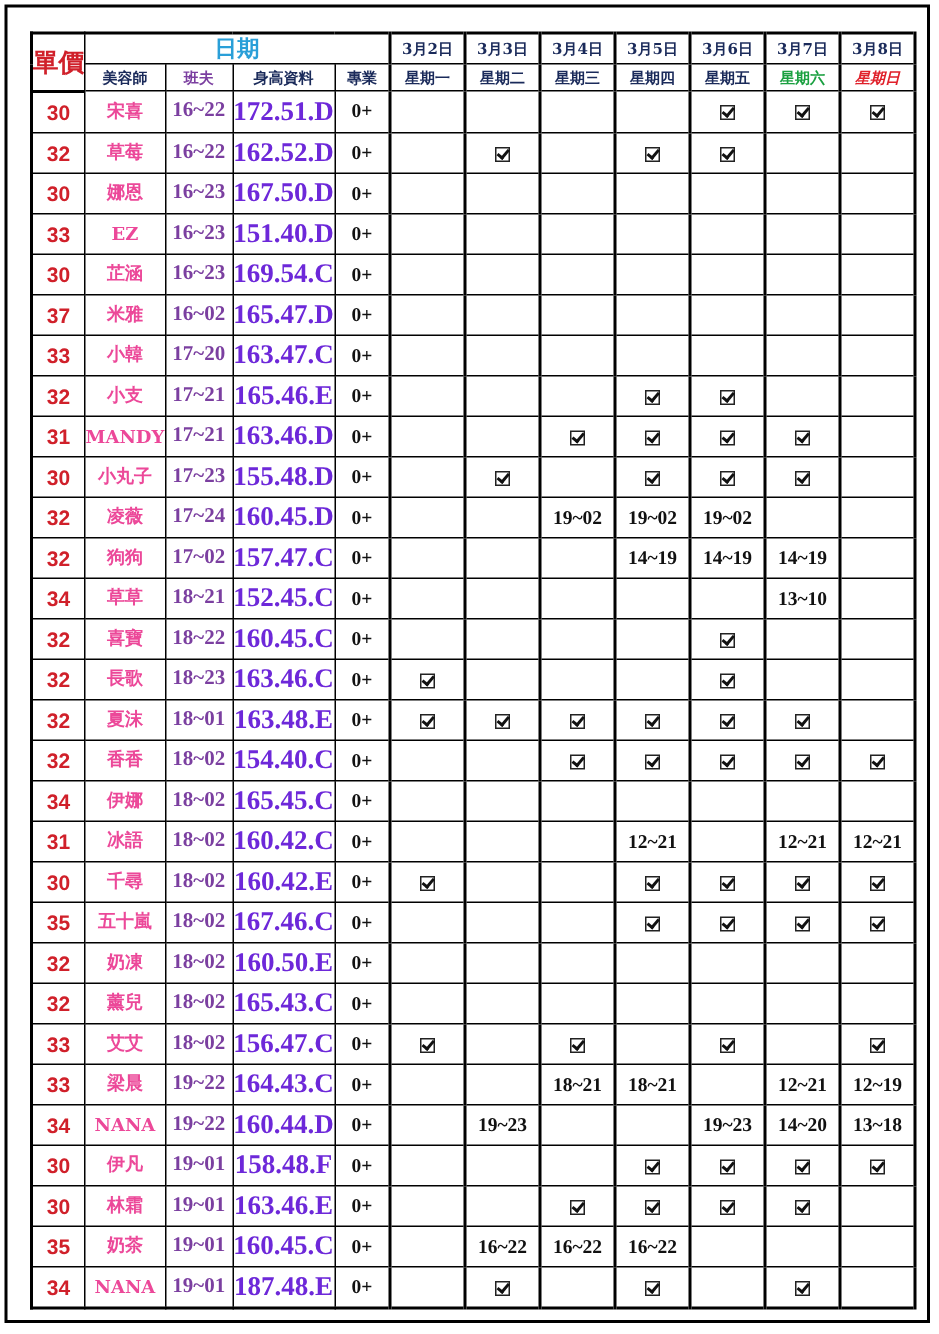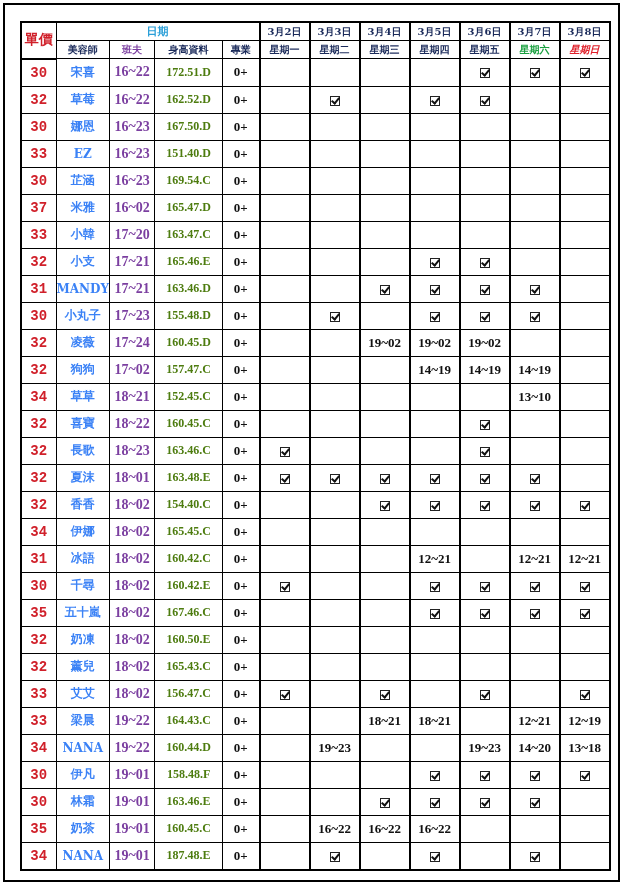--- a/index.html
+++ b/index.html
@@ -9,29 +9,29 @@
            border: 2px solid #000; box-sizing: border-box; }
   table.sched { position: absolute; left: 20px; top: 21px; border-collapse: collapse;
                 table-layout: fixed; }
   table.sched td, table.sched th { border: 1px solid #000; padding: 0; text-align: center;
                 vertical-align: middle; overflow: hidden; white-space: nowrap; }
   table.sched { border: 2px solid #000; }
   th { font-weight: bold; font-size: 10px; color: #1a2a5a; }
   .hdr1 th { height: 17px; }
   .hdr2 th { height: 17px; border-bottom: 2px solid #000; }
   td { height: 26px; font-weight: bold; }
-  .price { color: #d0202a; font-size: 14px; font-family: Liberation Mono, monospace; }
-  .name { color: #3b82f6; font-size: 12px; }
+  .price { color: #d0202a; font-size: 14px; font-family: Liberation Sans, sans-serif; }
+  .name { color: #ec4899; font-size: 12px; }
   .shift { color: #7b3fa0; font-size: 14px; font-family: "Liberation Serif", serif; }
-  .height { color: #4d7c0f; font-size: 12px; font-family: "Liberation Serif", serif; }
+  .height { color: #6d28d9; font-size: 18px; font-family: "Liberation Serif", serif; }
   .exp { color: #111; font-size: 13px; font-family: "Liberation Serif", serif; }
   .day { font-size: 13px; color: #111; font-family: "Liberation Serif", serif; }
   .daycol { border-left: 2px solid #000 !important; border-right: 2px solid #000 !important; }
-  .price-hdr { color: #d0202a; font-size: 14px; }
-  .date-span { color: #2a9fd8; font-size: 11px; }
+  .price-hdr { color: #d0202a; font-size: 17px; }
+  .date-span { color: #2a9fd8; font-size: 15px; }
   .shift-hdr { color: #7b3fa0; }
   .sat { color: #1aa040; }
   .sun { color: #e0202a; font-style: italic; }
   .chk { display: inline-block; width: 10px; height: 10px; border: 1.5px solid #222;
          position: relative; box-sizing: border-box; vertical-align: middle; }
   .chk::after { content: ""; position: absolute; left: 2px; top: -1px; width: 3px; height: 6px;
          border-right: 2px solid #111; border-bottom: 2px solid #111; transform: rotate(40deg); }
 </style>
 </head>
 <body>

